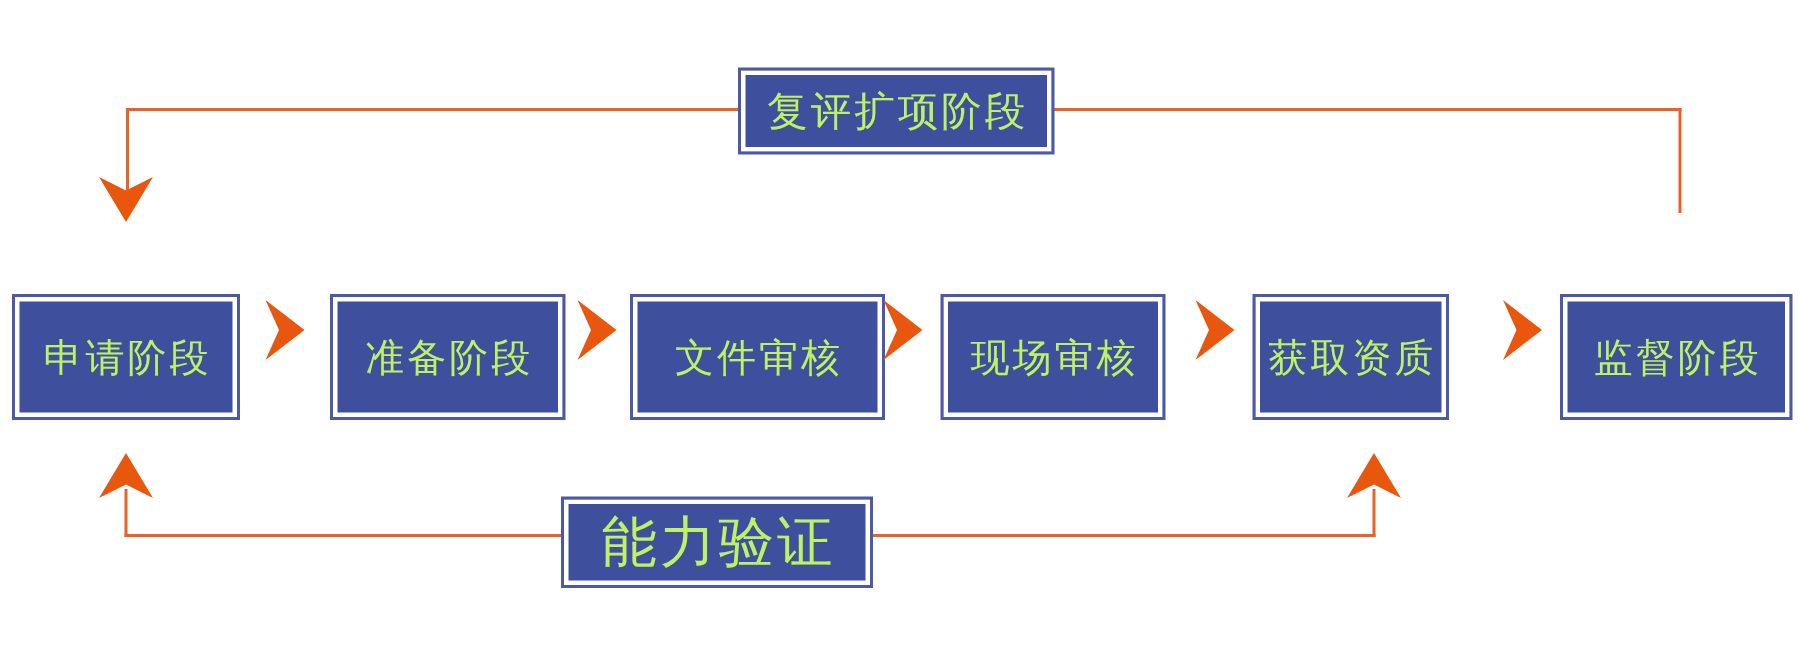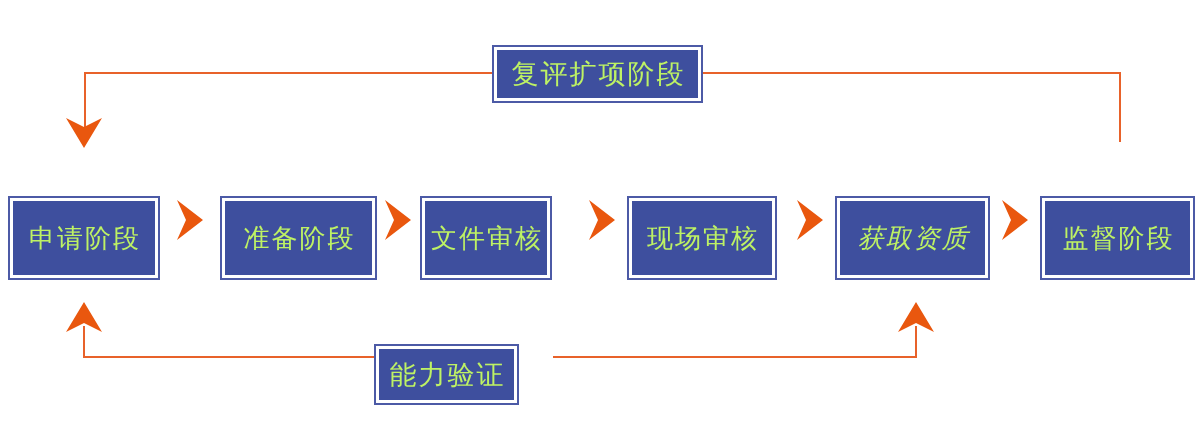--- a/index.html
+++ b/index.html
@@ -21,21 +21,21 @@
     display: flex;
     align-items: center;
     justify-content: center;
     letter-spacing: 2px;
     text-indent: 2px;
     font-size: 26px;
     white-space: nowrap;
   }
   .node.main { top: 180px; height: 80px; margin-top: 18px; }
   .node.top-node    { left: 494px; top: 47px;  width: 207px; height: 54px; font-size: 27px; }
-  .node.bottom-node { left: 376px; top: 346px; width: 141px; height: 57px; font-size: 27px; }
+  .node.bottom-node { left: 376px; top: 333px; width: 204px; height: 57px; font-size: 37px; }
   .hline, .vline { position: absolute; background: #E8622A; }
   .hline { height: 2px; }
   .vline { width: 2px; }
   .arrow-svg { position: absolute; display: block; }
   .arrow-svg polygon { fill: #E9570E; }
 </style>
 </head>
 <body>
 
 <div class="canvas">
@@ -45,23 +45,23 @@
   <div class="vline" style="left:84px; top:72px; height:58px;"></div>
   <div class="vline" style="left:1119px; top:72px; height:70px;"></div>
   <svg class="arrow-svg" style="left:66px; top:118px;" width="36" height="30" viewBox="0 0 36 30">
     <polygon points="0,0 18,9 36,0 18,30"></polygon>
   </svg>
 
   <div class="node top-node">复评扩项阶段</div>
 
   <div class="node main" style="left:10px; width:148px;">申请阶段</div>
   <div class="node main" style="left:222px; width:153px;">准备阶段</div>
-  <div class="node main" style="left:422px; width:128px;">文件审核</div>
+  <div class="node main" style="left:422px; width:166px;">文件审核</div>
   <div class="node main" style="left:629px; width:146px;">现场审核</div>
-  <div class="node main" style="left:837px; width:151px;font-style:italic;">获取资质</div>
+  <div class="node main" style="left:837px; width:127px;">获取资质</div>
   <div class="node main" style="left:1042px; width:151px;">监督阶段</div>
 
   <svg class="arrow-svg" style="left:177px; top:200px;" width="26" height="40" viewBox="0 0 26 40">
     <polygon points="0,0 26,20 0,40 9,20"></polygon>
   </svg>
   <svg class="arrow-svg" style="left:385px; top:200px;" width="26" height="40" viewBox="0 0 26 40">
     <polygon points="0,0 26,20 0,40 9,20"></polygon>
   </svg>
   <svg class="arrow-svg" style="left:589px; top:200px;" width="26" height="40" viewBox="0 0 26 40">
     <polygon points="0,0 26,20 0,40 9,20"></polygon>

